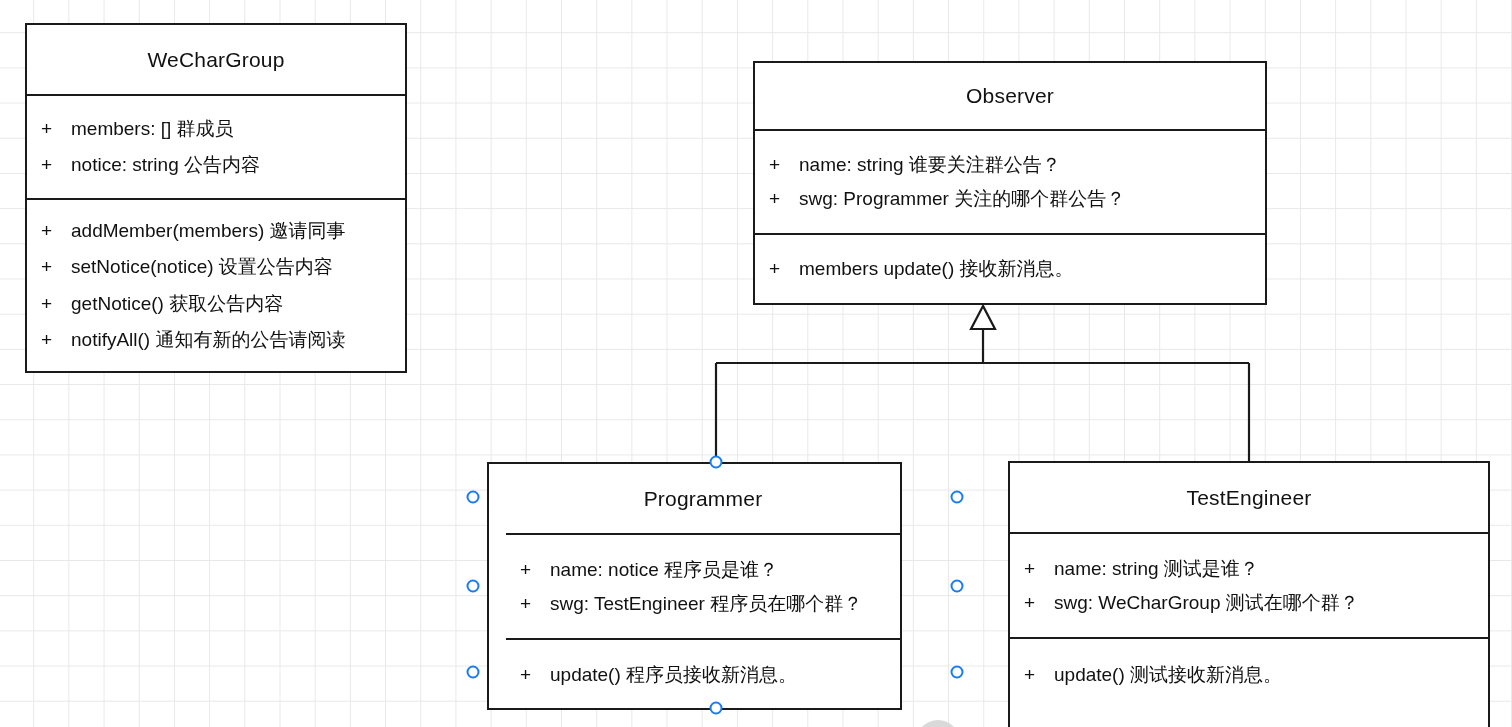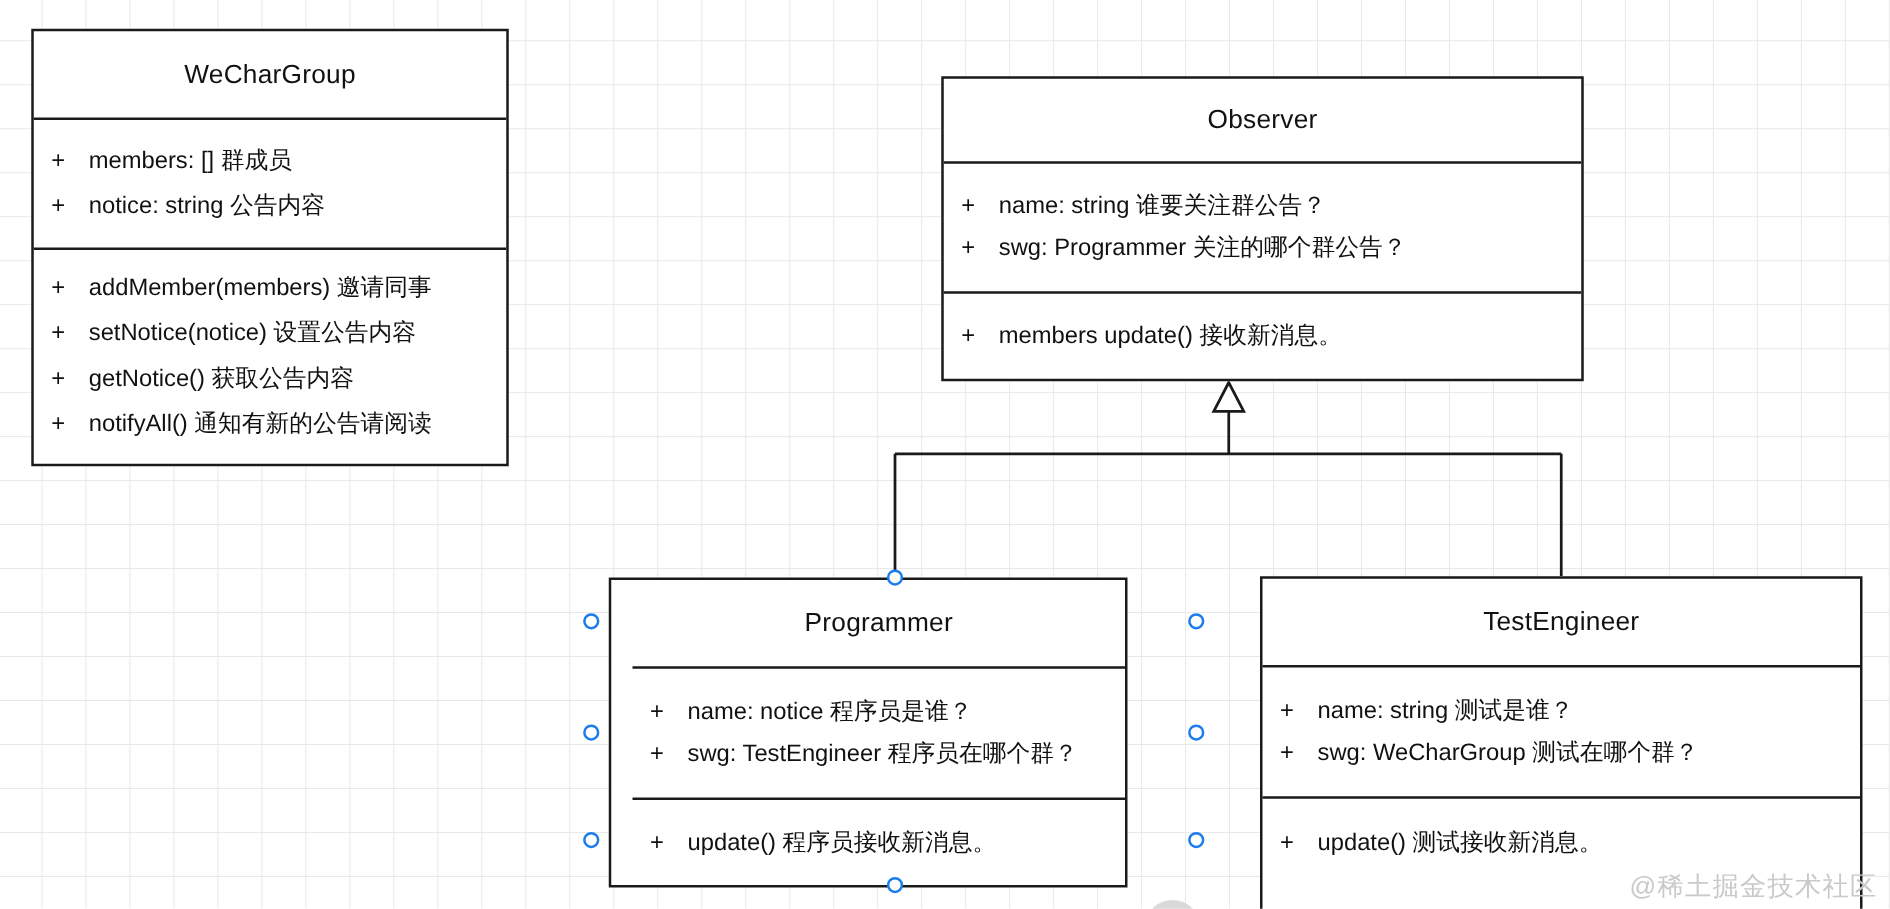--- a/index.html
+++ b/index.html
@@ -280,15 +280,14 @@
   <div class="handle" style="left:473px; top:586px;"></div>
   <div class="handle" style="left:957px; top:586px;"></div>
   <div class="handle" style="left:473px; top:672px;"></div>
   <div class="handle" style="left:957px; top:672px;"></div>
   <div class="handle" style="left:716px; top:708px;"></div>
 
   <div id="back-to-top">
     
   </div>
 
-  <div id="watermark">@稀土掘金技术社区</div>
 
 </div>
 
 </body></html>

